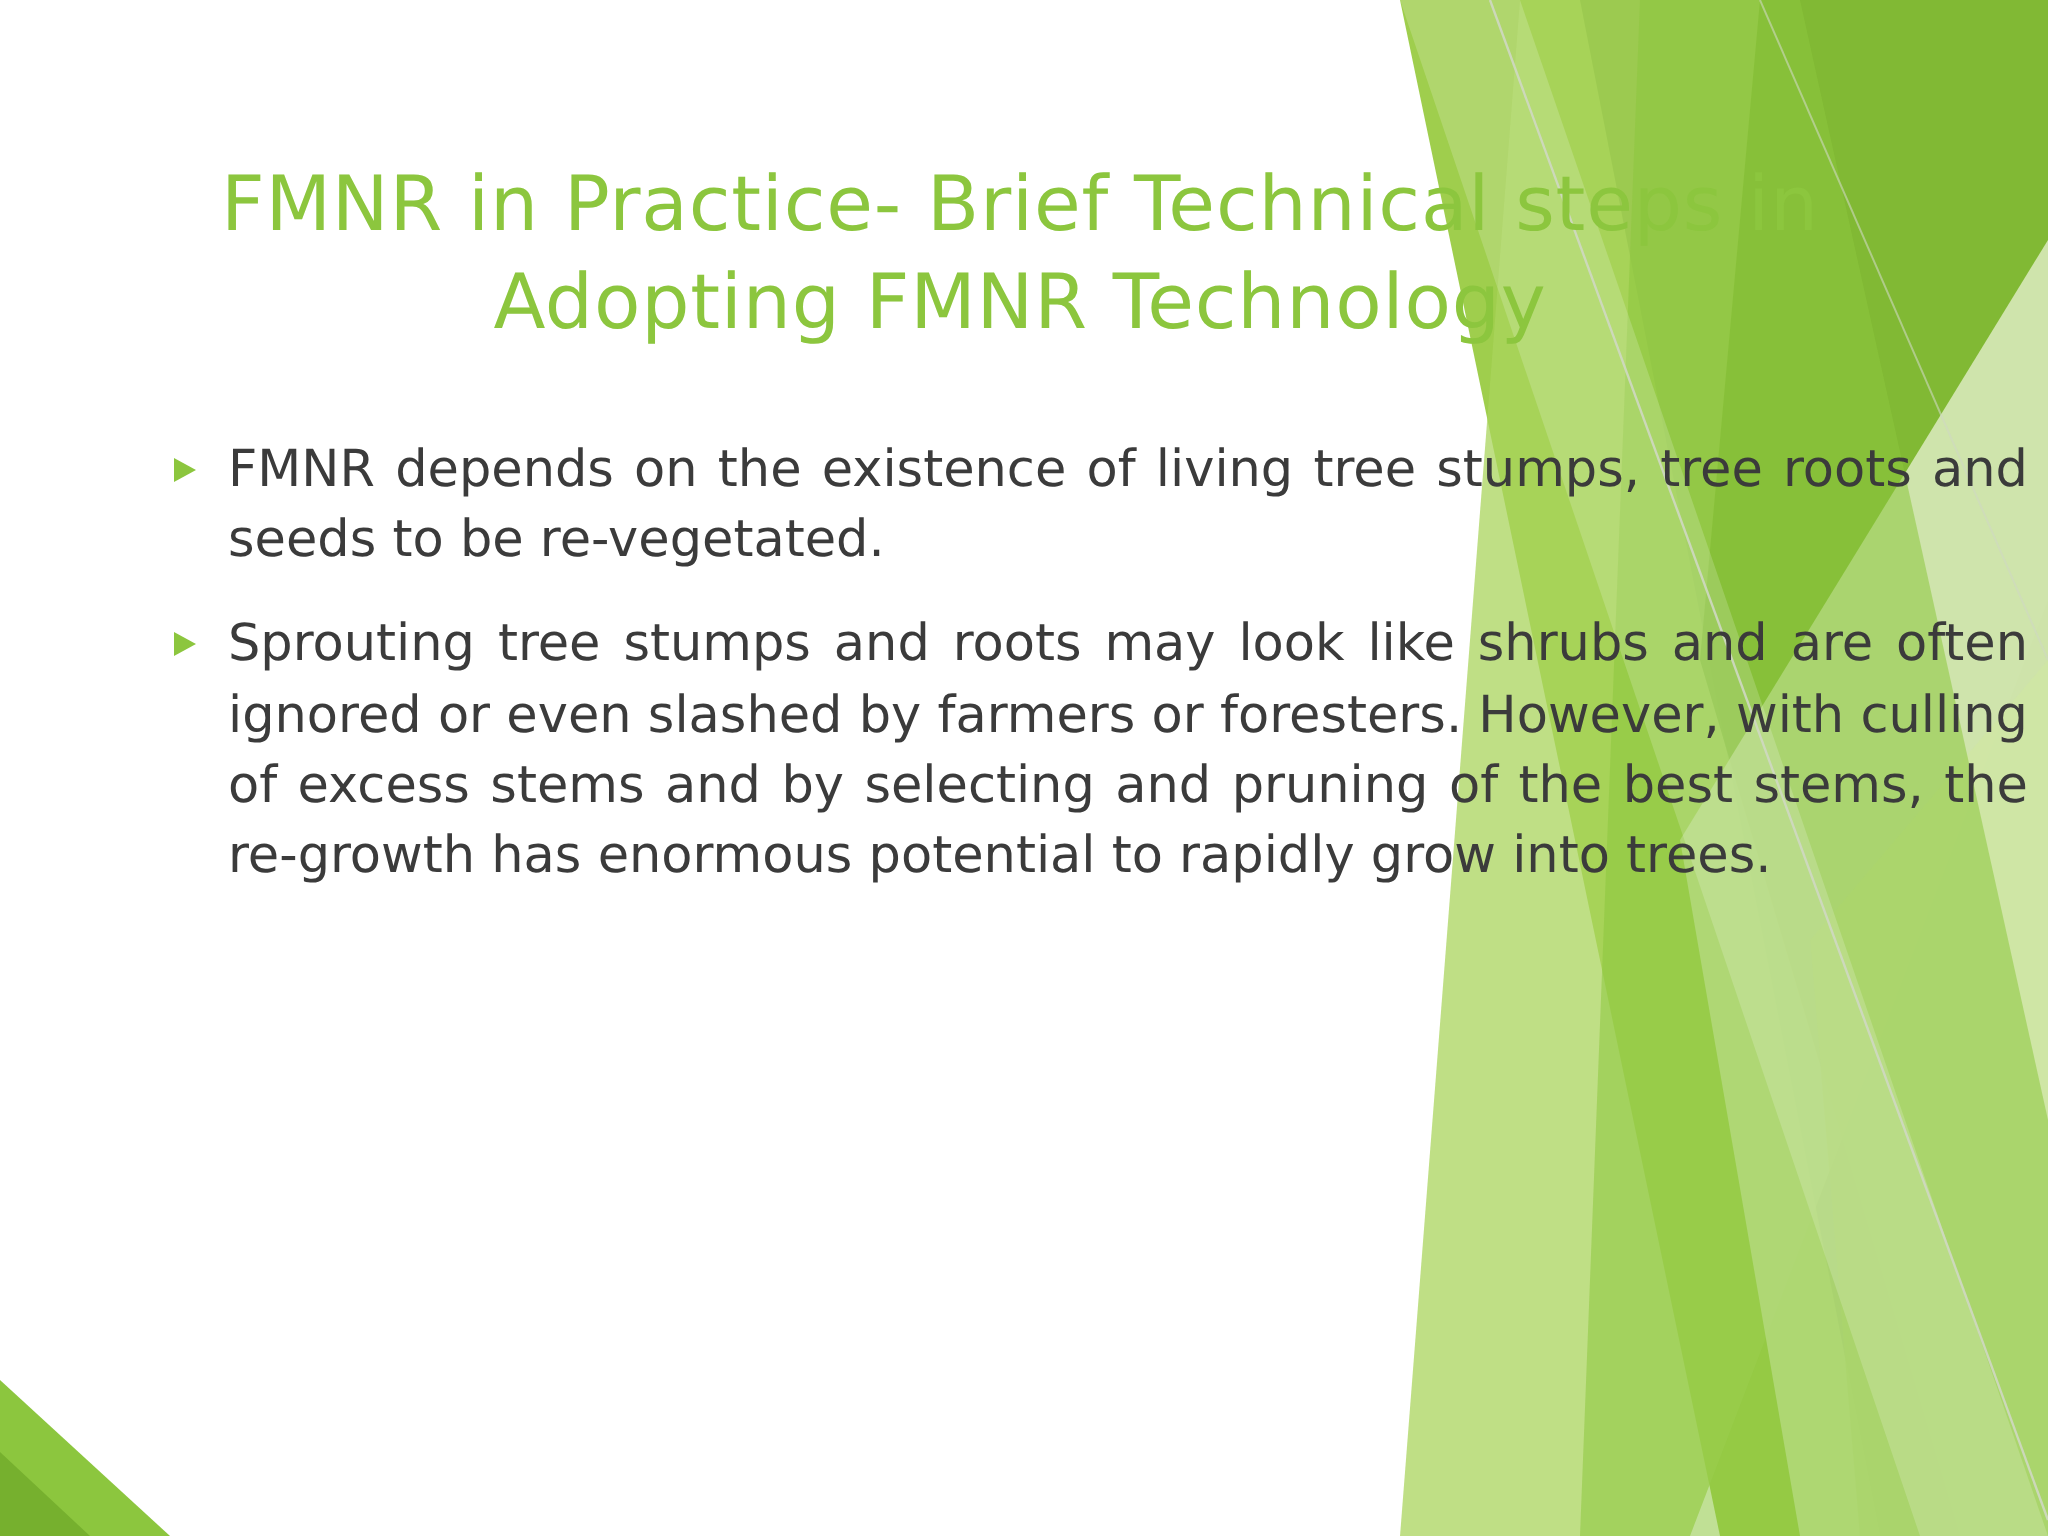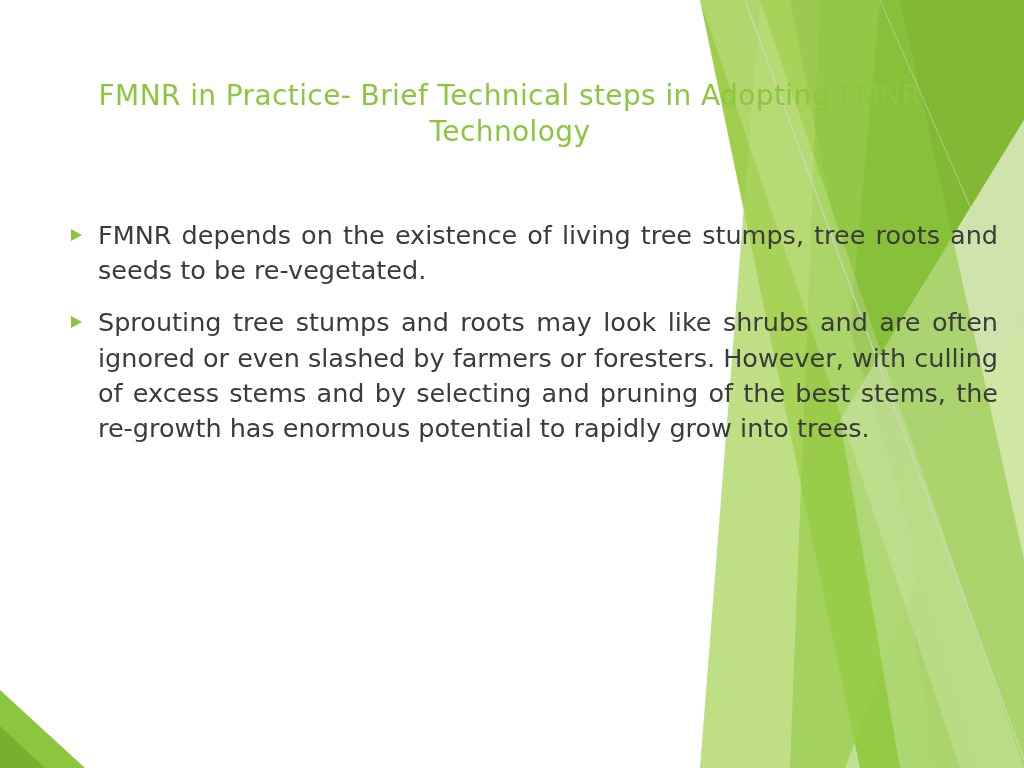--- a/index.html
+++ b/index.html
@@ -34,29 +34,29 @@
     width: 1024px;
     height: 768px;
   }
   .slide-title {
     position: absolute;
     left: 60px;
     top: 78px;
     width: 900px;
     text-align: center;
     color: #8CC63E;
-    font-size: 28px;
+    font-size: 38px;
     line-height: 1.28;
     font-family: "DejaVu Sans", sans-serif;
     letter-spacing: 0.4px;
     font-weight: 400;
   }
   .body-list {
     position: absolute;
-    left: 68px;
+    left: 84px;
     top: 218px;
     width: 930px;
     margin: 0;
     padding: 0;
     list-style: none;
   }
   .bullet-row {
     display: flex;
     align-items: flex-start;
     margin-bottom: 17px;

